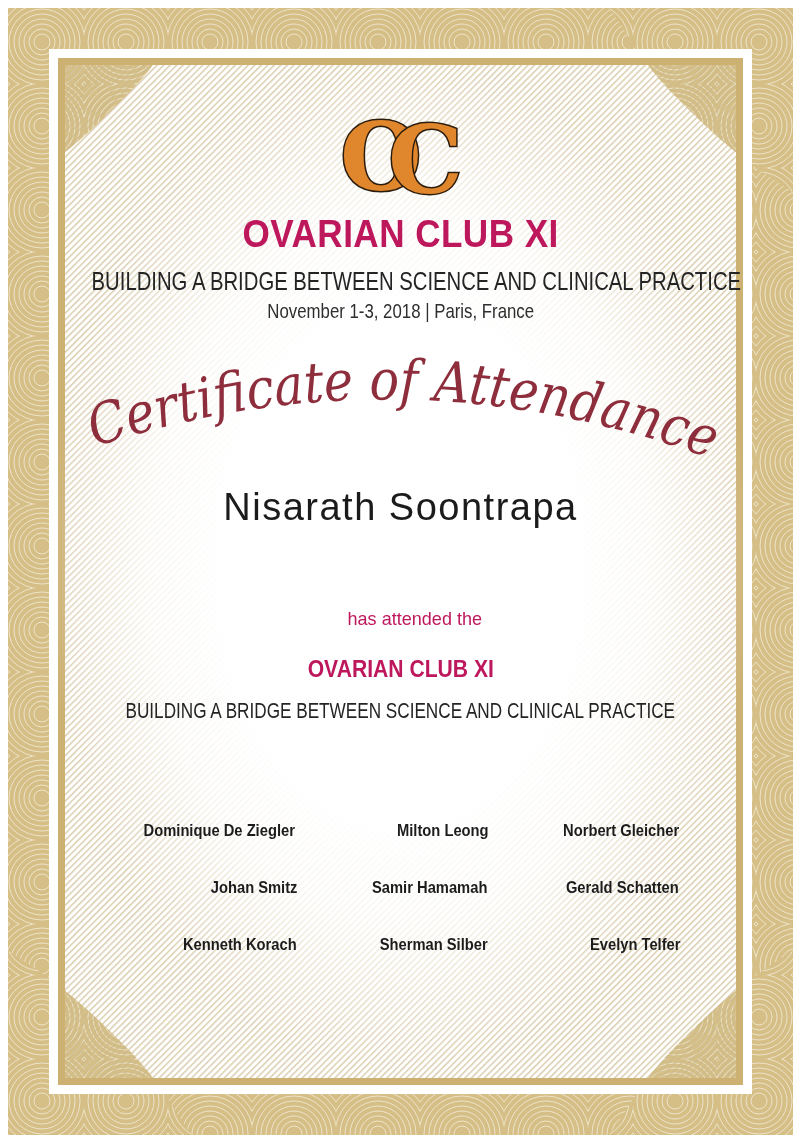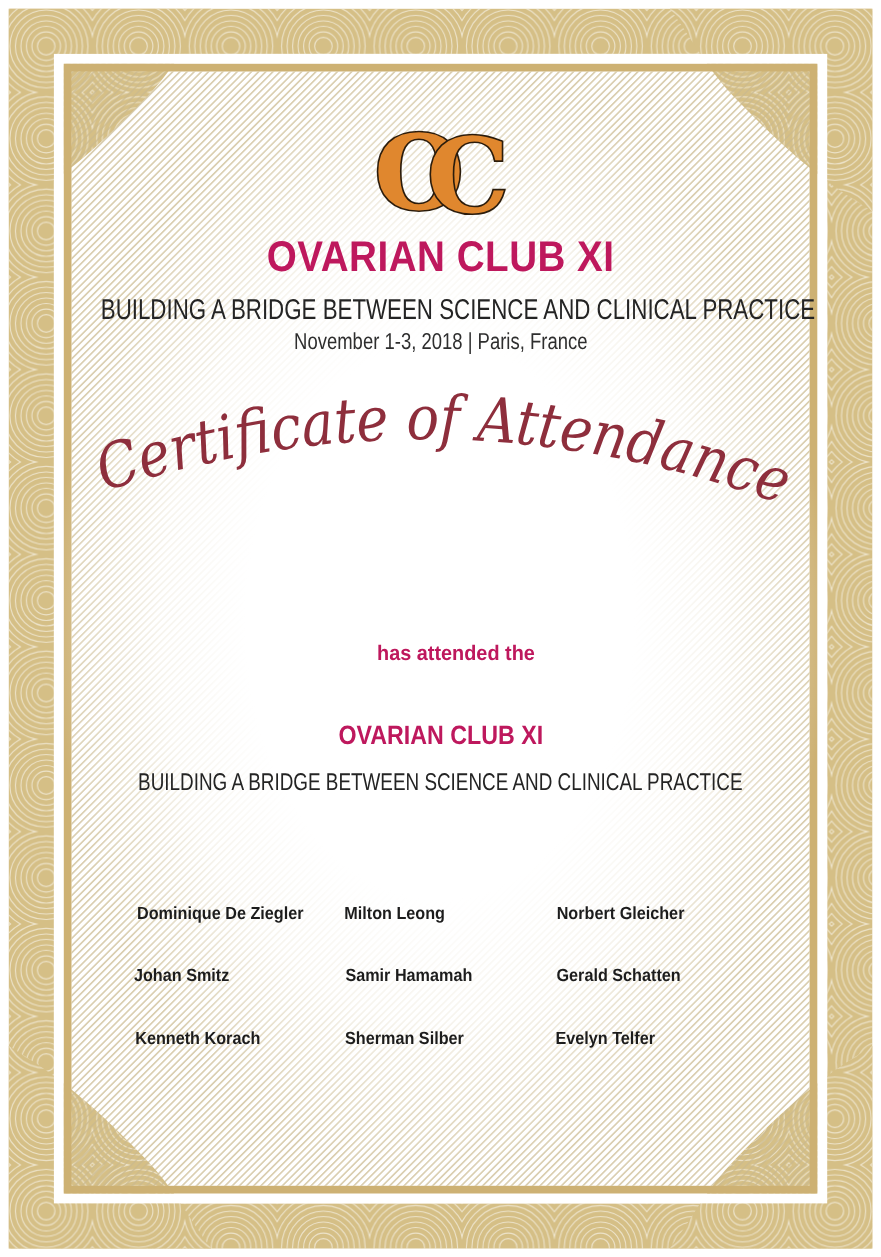--- a/index.html
+++ b/index.html
@@ -18,28 +18,28 @@
   #org-title{top:212px;font-size:39px;font-weight:700;letter-spacing:.5px;}
   #org-subtitle{top:266px;font-size:26px;font-weight:400;color:#242424;}
   #date-line{top:299px;font-size:21px;font-weight:400;color:#2e2e2e;text-align:center;}
   #logo{position:absolute;left:338px;top:104px;}
   #logo text{font-family:"DejaVu Serif",serif;font-weight:bold;font-size:94px;
     fill:#e0872e;stroke:#2b1c0c;stroke-width:3px;paint-order:stroke fill;}
   #script-svg{position:absolute;left:70px;top:342px;}
   #script-svg text{font-family:"DejaVu Serif",serif;font-style:italic;
     font-size:56px;fill:#8e2e3c;}
   #recipient-name{top:486px;font-size:38px;font-weight:400;letter-spacing:1.5px;color:#1b1b1b;}
-  #attended-line{top:584px;font-size:19px;font-weight:700;margin-left:28px;}
+  #attended-line{top:608px;font-size:19px;font-weight:400;margin-left:28px;}
   #event-title{top:655px;font-size:24px;font-weight:700;}
   #event-subtitle{top:698px;font-size:22px;font-weight:400;color:#242424;}
   #sig-grid{
     position:absolute;left:118px;top:786px;width:566px;
     display:grid;grid-template-columns:1fr 1fr 1fr;row-gap:3px;column-gap:8px;
   }
-  .sig-cell{display:flex;flex-direction:column;align-items:flex-start;height:54px;}
+  .sig-cell{display:flex;flex-direction:column;align-items:flex-end;height:54px;}
   .sig-art{width:160px;height:36px;fill:none;}
   .sig-name{font-size:16px;font-weight:700;color:#1c1c1c;transform:scaleX(.92);
     white-space:nowrap;line-height:17px;}
 </style>
 </head>
 <body>
 
 <div id="certificate">
 
   <svg id="border-art" width="801" height="1143" viewBox="0 0 801 1143" aria-hidden="true">
@@ -150,20 +150,21 @@
     <span class="cond sx80">November 1-3, 2018 | Paris, France</span>
   </div>
 
   <svg id="script-svg" width="660" height="138" viewBox="0 0 660 138">
     <path id="arc" d="M15,108 Q330,2 645,118" fill="none"></path>
     <text>
       <textPath href="#arc" startOffset="10" textLength="628" lengthAdjust="spacingAndGlyphs">Certificate of Attendance</textPath>
     </text>
   </svg>
 
+  <div class="line" id="recipient-name">Nisarath Soontrapa</div>
 
   <div class="line" id="attended-line">
     <span class="cond sx95">has attended the</span>
   </div>
   <div class="line" id="event-title">
     <span class="cond sx88">OVARIAN CLUB XI</span>
   </div>
   <div class="line" id="event-subtitle">
     <span class="cond sx78">BUILDING A BRIDGE BETWEEN SCIENCE AND CLINICAL PRACTICE</span>
   </div>

